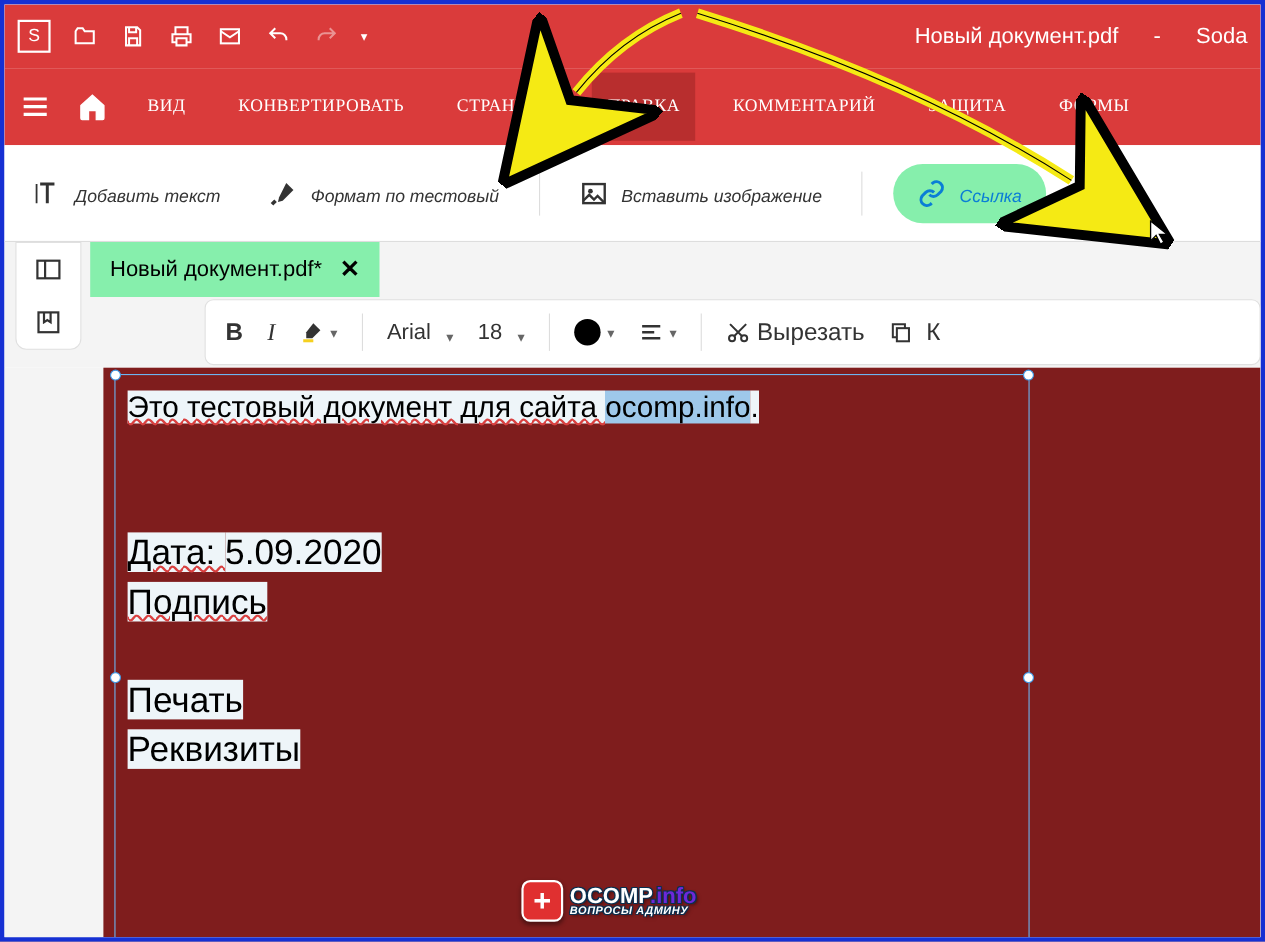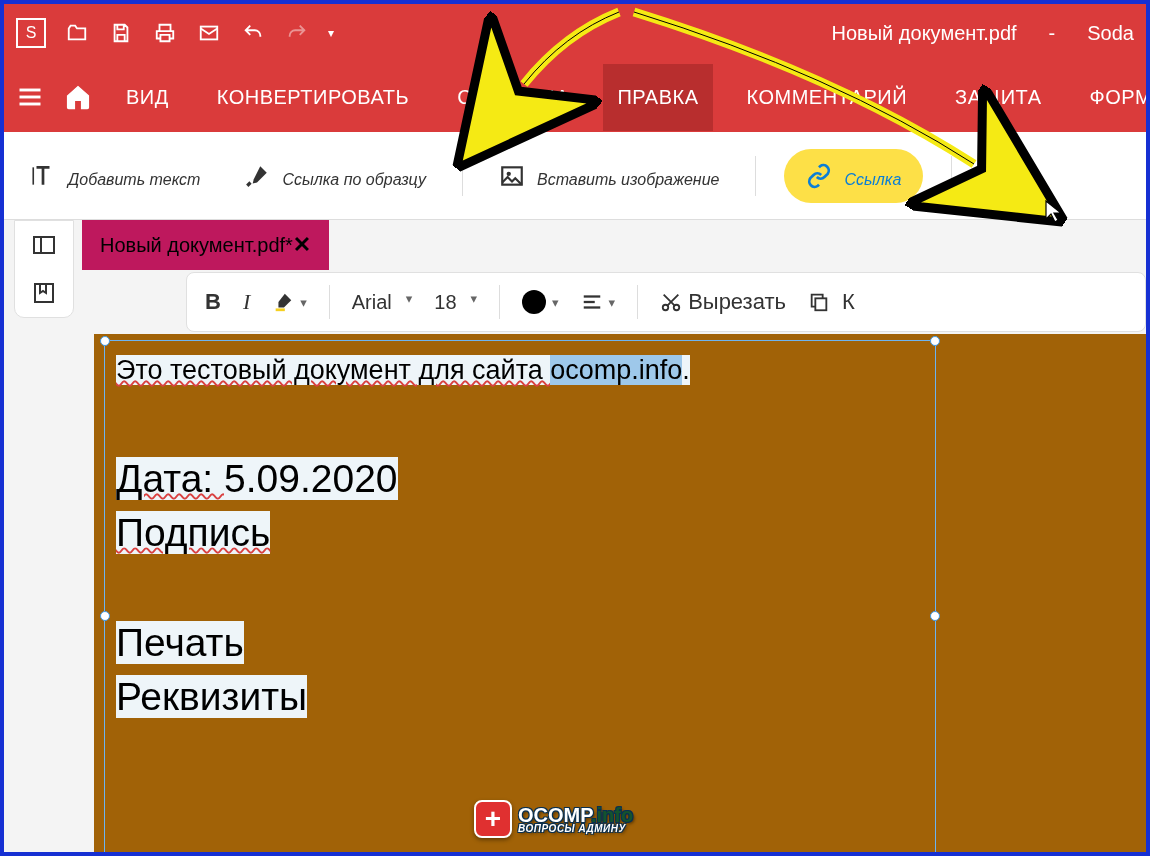--- a/index.html
+++ b/index.html
@@ -12,69 +12,69 @@
   .tb-icon { width: 26px; height: 22px; color: #fff; cursor: pointer; display: flex; align-items: center; justify-content: center; }
   .tb-icon svg { width: 26px; height: 22px; stroke: #fff; fill: none; stroke-width: 2; }
   .titlebar-right { margin-left: auto; font-size: 20px; display: flex; gap: 32px; align-items: center; }
   .chev-drop { color: #fff; font-size: 12px; }
   
   
   .main-tabs { height: 70px; background: #da3b3b; display: flex; align-items: center; padding: 0 12px; gap: 20px; color: #fff; }
   .hamburger, .home { width: 32px; height: 32px; display: flex; align-items: center; justify-content: center; cursor: pointer; }
   .hamburger svg, .home svg { stroke: #fff; fill: none; stroke-width: 2.5; width: 28px; height: 28px; }
   .home svg { fill: #fff; stroke: #fff; }
-  .tab { padding: 22px 14px; font-size: 20px; font-weight: 400; cursor: pointer; letter-spacing: 0.5px; }
+  .tab { padding: 22px 14px; font-size: 16px; font-weight: 400; cursor: pointer; letter-spacing: 0.5px; font-family: Liberation Serif, serif; }
   .tab.active { background: #b82e2e; }
   
   
   .toolbar { height: 88px; background: #fff; border-bottom: 1px solid #ddd; display: flex; align-items: center; padding: 0 18px; gap: 28px; }
   .tool-btn { display: flex; align-items: flex-end; gap: 12px; font-size: 16px; color: #333; cursor: pointer; padding: 10px 8px; font-style: italic; }
-  .tool-btn.active { background: #fde047; border-radius: 28px; padding: 14px 22px; color: #0a7ed6; }
+  .tool-btn.active { background: #86efac; border-radius: 28px; padding: 14px 22px; color: #0a7ed6; }
   .tool-btn svg { width: 26px; height: 26px; }
   .tool-sep { width: 1px; height: 40px; background: #ddd; }
   
   
   .doc-tabs { height: 50px; background: #f4f4f4; display: flex; align-items: center; position: relative; }
   .side-panel { position: absolute; left: 10px; top: 0; width: 60px; background: #fff; border: 1px solid #e0e0e0; border-radius: 0 0 10px 10px; padding: 12px 0; display: flex; flex-direction: column; gap: 24px; align-items: center; z-index: 5; }
   .side-btn { width: 28px; height: 24px; cursor: pointer; }
   .side-btn svg { width: 28px; height: 24px; stroke: #333; fill: none; stroke-width: 2; }
-  .doc-tab { margin-left: 78px; background: #be185d; height: 50px; display: flex; align-items: center; padding: 0 18px; font-size: 20px; text-align: center; }
+  .doc-tab { margin-left: 78px; background: #86efac; height: 50px; display: flex; align-items: center; padding: 0 18px; gap: 16px; font-size: 20px; text-align: center; }
   .close-x { font-size: 22px; font-weight: bold; cursor: pointer; }
   
   
   .fmt-toolbar { margin-left: 182px; height: 60px; background: #fff; border: 1px solid #e0e0e0; border-radius: 8px; display: flex; align-items: center; padding: 0 18px; gap: 22px; margin-top: 0; position: relative; }
   .fmt-wrap { padding-left: 0; background: #f4f4f4; padding-top: 2px; padding-bottom: 2px; }
   .fmt-btn { font-size: 22px; cursor: pointer; color: #333; display: flex; align-items: center; gap: 6px; }
   .fmt-btn.bold { font-weight: bold; }
   .fmt-btn.italic { font-style: italic; font-family: Georgia, serif; }
   .fmt-sep { width: 1px; height: 34px; background: #ddd; }
   .chev { font-size: 13px; color: #666; }
   .dot { width: 24px; height: 24px; background: #000; border-radius: 50%; }
-  .fmt-sel { font-size: 20px; color: #333; display: flex; align-items: flex-start; gap: 14px; }
+  .fmt-sel { font-size: 20px; color: #333; display: flex; align-items: flex-end; gap: 14px; }
   
   
   .doc-area { background: #f4f4f4; padding: 0 0 0 90px; height: calc(856px - 8px - 58px - 70px - 88px - 50px - 64px); overflow: hidden; }
-  .page { background: #a16207; margin: 0; padding: 18px 22px; position: relative; height: 100%; }
+  .page { background: #7f1d1d; margin: 0; padding: 18px 22px; position: relative; height: 100%; }
   .sel-frame { position: absolute; left: 10px; top: 6px; right: 210px; bottom: -40px; border: 1px solid #6db4f0; }
   .sel-handle { position: absolute; width: 10px; height: 10px; background: #fff; border: 1.5px solid #3d9ae8; border-radius: 50%; }
   .doc-text { font-size: 27px; line-height: 1.4; color: #000; }
   .doc-text span { background: #eef5f9; }
   .spellerr { text-decoration: underline wavy #d94040; text-decoration-thickness: 1.5px; }
   .highlighted { background: #9ec8ea !important; }
-  .block2 { margin-top: 62px; font-size: 39px; }
+  .block2 { margin-top: 90px; font-size: 32px; }
   
   
   .arrow { position: absolute; z-index: 20; pointer-events: none; }
   
   
   .watermark { position: absolute; left: 470px; bottom: 14px; display: flex; align-items: center; gap: 6px; z-index: 30; }
   .wm-plus { width: 38px; height: 38px; background: #e03030; border-radius: 8px; border: 2px solid #fff; color: #fff; font-size: 28px; font-weight: bold; display: flex; align-items: center; justify-content: center; box-shadow: 0 2px 4px rgba(0,0,0,.4); }
   .wm-text { color: #fff; font-weight: 800; font-size: 20px; text-shadow: -1px -1px 0 #0a3050, 1px -1px 0 #0a3050, -1px 1px 0 #0a3050, 1px 1px 0 #0a3050, 2px 2px 3px rgba(0,0,0,.5); line-height: 0.9; }
   .wm-sub { font-size: 10px; letter-spacing: 0.5px; font-style: italic; }
-  .wm-info { color: #14532d; }
+  .wm-info { color: #6d28d9; }
   
   .cursor { position: absolute; left: 1040px; top: 195px; z-index: 25; pointer-events: none; }
 </style>
 </head>
 <body>
 
 <div class="titlebar">
   <div class="titlebar-left">
     <div class="app-logo">S</div>
     <div class="tb-icon">
@@ -145,21 +145,21 @@
         <path d="M6 4h12M12 4v16" stroke="#333" stroke-width="2.5" fill="none"></path>
         <path d="M3 4v16" stroke="#333" stroke-width="1.5"></path>
       </svg>
     <span>Добавить текст</span>
   </div>
   <div class="tool-btn">
     <svg viewBox="0 0 24 24">
         <path d="M15 3l6 6-9 9-4 1 1-4z" fill="#333"></path>
         <path d="M6 18l-3 3" stroke="#333" stroke-width="3"></path>
       </svg>
-    <span>Ссылка по образцу</span>
+    <span>Формат по тестовый</span>
   </div>
   <div class="tool-sep"></div>
   <div class="tool-btn">
     <svg viewBox="0 0 24 24">
         <rect x="3" y="4" width="18" height="16" stroke="#333" stroke-width="2" fill="none"></rect>
         <circle cx="9" cy="10" r="2" fill="#333"></circle>
         <path d="M3 18l5-5 4 4 3-3 6 6" stroke="#333" stroke-width="2" fill="none"></path>
       </svg>
     <span>Вставить изображение</span>
   </div>

